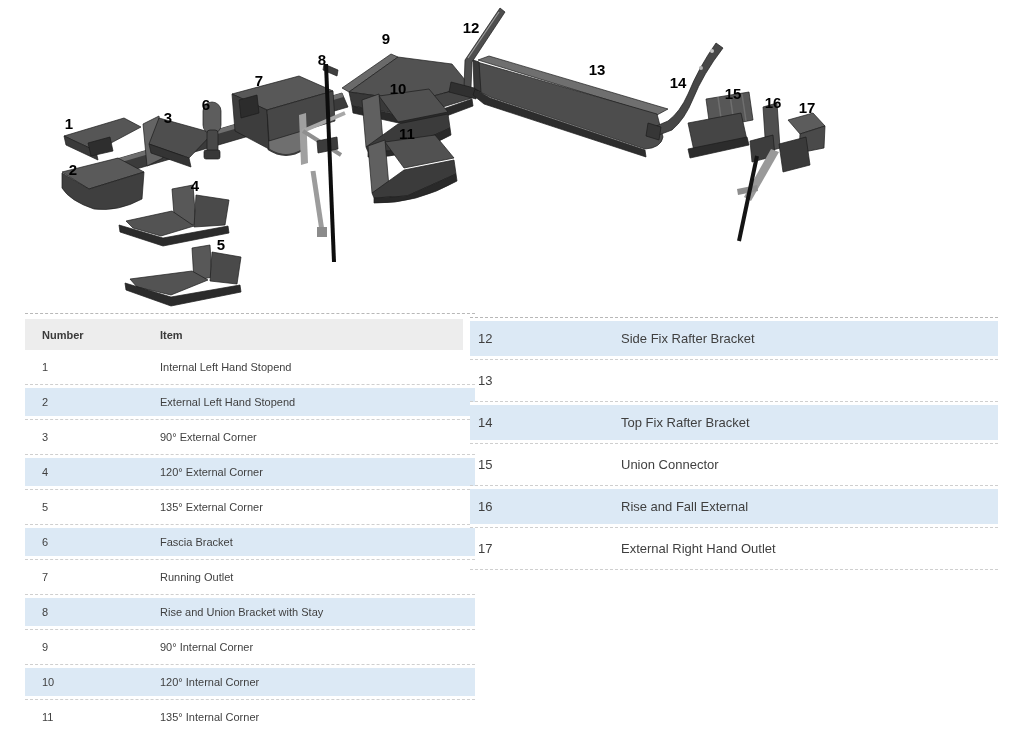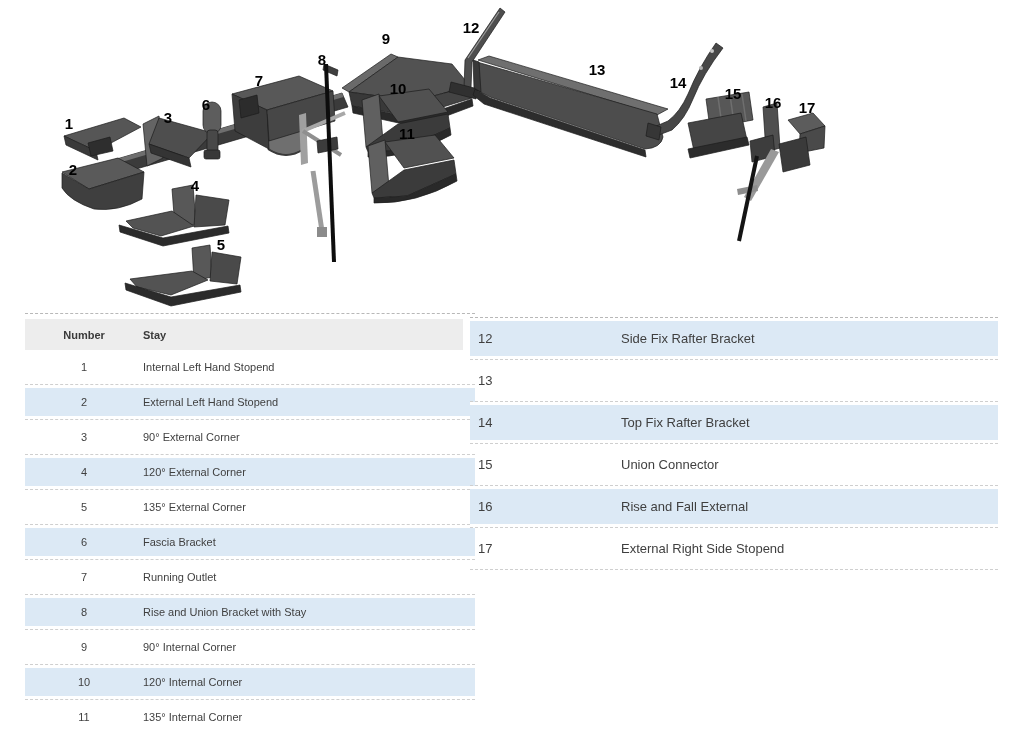--- a/index.html
+++ b/index.html
@@ -24,21 +24,21 @@
   }
   .trow{display:flex;align-items:center;border-bottom:1px dashed #cfcfcf;}
   .t-left .trow{height:34px;}
   .t-right .trow{height:41px;}
   .trow.alt{
     background:linear-gradient(to bottom,
       #ffffff 0,#ffffff 3px,
       #dce9f5 3px,#dce9f5 calc(100% - 3px),
       #ffffff calc(100% - 3px),#ffffff 100%);
   }
-  .t-left .col-num,.t-left .h-num{width:118px;padding-left:0;flex:none;text-align:center;}
+  .t-left .col-num,.t-left .h-num{width:118px;padding-left:17px;flex:none;}
   .t-right .col-num{width:143px;padding-left:8px;flex:none;}
   .col-item,.h-item{flex:1;}
 </style>
 </head>
 <body>
 
 <svg class="diagram" width="1015" height="312" viewBox="0 0 1015 312">
 
   <g>
     <polygon class="face" points="86,168 342,93 348,107 92,182" fill="#3b3b3b"></polygon>
@@ -188,21 +188,21 @@
       <text x="678" y="88" class="part-label">14</text>
       <text x="733" y="99" class="part-label">15</text>
       <text x="773" y="108" class="part-label">16</text>
       <text x="807" y="113" class="part-label">17</text>
     </g>
 </svg>
 
 <div class="ptable t-left">
   <div class="thead">
     <span class="h-num">Number</span>
-    <span class="h-item">Stay</span>
+    <span class="h-item">Item</span>
   </div>
   <div id="left-rows">
       <div class="trow">
     <span class="col-num">1</span>
     <span class="col-item">Internal Left Hand Stopend</span>
   </div>
       <div class="trow alt">
     <span class="col-num">2</span>
     <span class="col-item">External Left Hand Stopend</span>
   </div>
@@ -261,16 +261,16 @@
       <div class="trow">
     <span class="col-num">15</span>
     <span class="col-item">Union Connector</span>
   </div>
       <div class="trow alt">
     <span class="col-num">16</span>
     <span class="col-item">Rise and Fall External</span>
   </div>
       <div class="trow">
     <span class="col-num">17</span>
-    <span class="col-item">External Right Side Stopend</span>
+    <span class="col-item">External Right Hand Outlet</span>
   </div>
     </div>
 </div>
 
 </body></html>

